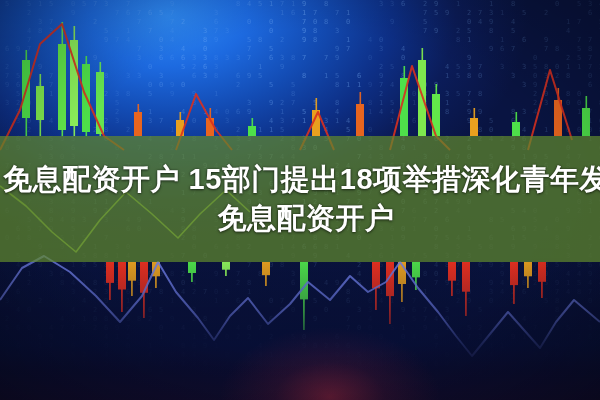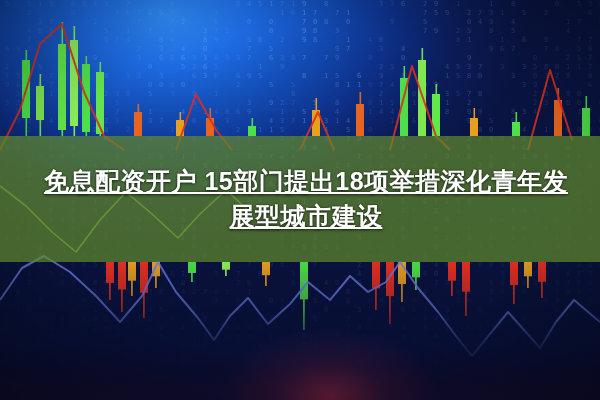--- a/index.html
+++ b/index.html
@@ -98,27 +98,26 @@
     left: 12px;
     right: 0;
     top: 136px;
     height: 126px;
     display: flex;
     flex-direction: column;
     align-items: center;
     justify-content: center;
     gap: 6px;
     color: #ffffff;
-    font-size: 25px;
+    font-size: 29px;
     font-weight: bold;
     letter-spacing: 0.5px;
     text-shadow:
       0 0 2px rgba(0,0,0,0.45),
       0 1px 3px rgba(0,0,0,0.55);
-    text-decoration: underline;
   }
   #caption-text .line {
     white-space: nowrap;
     line-height: 1.15;
   }
 </style>
 </head>
 <body>
 
 <div id="stage">
@@ -2696,16 +2695,16 @@
   </svg>
 
   <div class="layer" id="bg-dark-bottom"></div>
   <div class="layer" id="bg-redglow"></div>
   <div class="layer" id="bg-vignette"></div>
 
   <div id="caption-band" style="top: 136px; height: 126px;"></div>
 
   <div id="caption-text" style="top: 136px; height: 126px; color: rgb(255, 255, 255);">
     <div class="line">免息配资开户 15部门提出18项举措深化青年发</div>
-    <div class="line">展型城市建设</div>
+    <div class="line">免息配资开户</div>
   </div>
 
 </div>
 
 </body></html>

